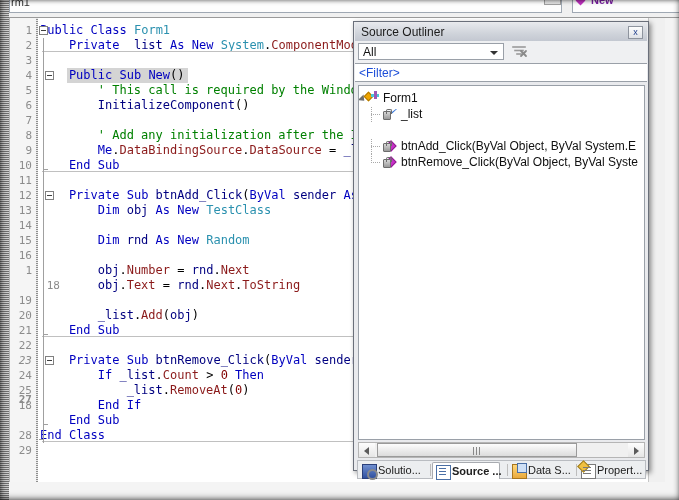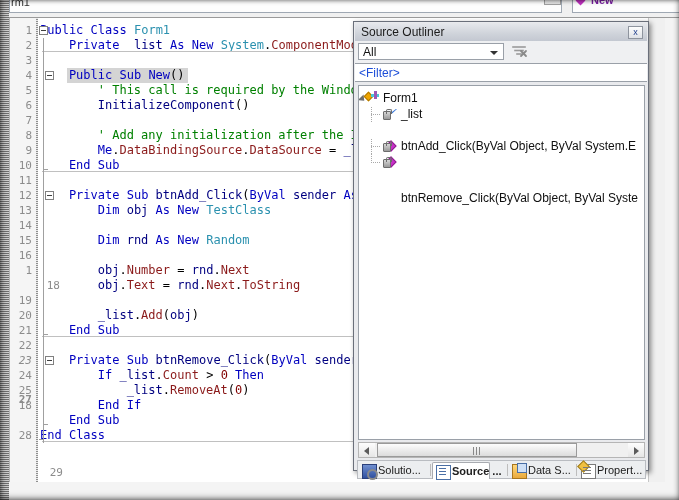--- a/index.html
+++ b/index.html
@@ -338,21 +338,21 @@
         <div class="lnum" style="top: 276px;">19</div>
         <div class="lnum" style="top: 291px;">20</div>
         <div class="lnum" style="top: 306px;">21</div>
         <div class="lnum" style="top: 321px;">22</div>
         <div class="lnum" style="top: 336px; font-style: italic;">23</div>
         <div class="lnum" style="top: 351px;">24</div>
         <div class="lnum" style="top: 366px;">25</div>
         <div class="lnum" style="top: 381px;">18</div>
         <div class="lnum" style="top: 375px; font-weight: bold;">27</div>
         <div class="lnum" style="top: 411px;">28</div>
-        <div class="lnum" style="top: 448px; margin-left: 31px;">29</div>
+        <div class="lnum" style="top: 426px;">29</div>
       </div>
     <div id="gutter-edge"></div>
     <div id="codelayer"><div class="hl-line" style="top: 51px; left: 28.88px; width: 121.52px;"></div><div class="cline" style="top: 6px; left: 2px;"><span class="kw">Public</span> <span class="kw">Class</span> <span class="typ">Form1</span></div><div class="cline" style="top: 21px; left: 30.88px;"><span class="kw">Private</span> <span class="id">_list</span> <span class="kw">As</span> <span class="kw">New</span> <span class="typ">System</span><span class="pl">.</span><span class="mem">ComponentModel</span><span class="pl">.</span><span class="mem">BindingList</span><span class="pl">(</span><span class="kw">Of</span> <span class="typ">TestClass</span><span class="pl">)</span></div><div class="cline" style="top: 36px; left: 2px;"></div><div class="cline" style="top: 51px; left: 30.88px;"><span class="kw">Public</span> <span class="kw">Sub</span> <span class="kw">New</span><span class="pl">(</span><span class="pl">)</span></div><div class="cline" style="top: 66px; left: 59.76px;"><span class="cm">' This call is required by the Windows Form Designer.</span></div><div class="cline" style="top: 81px; left: 59.76px;"><span class="id">InitializeComponent</span><span class="pl">(</span><span class="pl">)</span></div><div class="cline" style="top: 96px; left: 2px;"></div><div class="cline" style="top: 111px; left: 59.76px;"><span class="cm">' Add any initialization after the InitializeComponent() call.</span></div><div class="cline" style="top: 126px; left: 59.76px;"><span class="kw">Me</span><span class="pl">.</span><span class="mem">DataBindingSource</span><span class="pl">.</span><span class="mem">DataSource</span> <span class="pl">=</span> <span class="id">_list</span></div><div class="cline" style="top: 141px; left: 30.88px;"><span class="kw">End</span> <span class="kw">Sub</span></div><div class="cline" style="top: 156px; left: 2px;"></div><div class="cline" style="top: 171px; left: 30.88px;"><span class="kw">Private</span> <span class="kw">Sub</span> <span class="id">btnAdd_Click</span><span class="pl">(</span><span class="kw">ByVal</span> <span class="id">sender</span> <span class="kw">As</span> <span class="typ">System</span><span class="pl">.</span><span class="mem">Object</span><span class="pl">,</span> <span class="kw">ByVal</span> <span class="id">e</span> <span class="kw">As</span> <span class="typ">System</span><span class="pl">.</span><span class="mem">EventArgs</span> </div><div class="cline" style="top: 186px; left: 59.76px;"><span class="kw">Dim</span> <span class="id">obj</span> <span class="kw">As</span> <span class="kw">New</span> <span class="typ">TestClass</span></div><div class="cline" style="top: 201px; left: 2px;"></div><div class="cline" style="top: 216px; left: 59.76px;"><span class="kw">Dim</span> <span class="id">rnd</span> <span class="kw">As</span> <span class="kw">New</span> <span class="typ">Random</span></div><div class="cline" style="top: 231px; left: 2px;"></div><div class="cline" style="top: 246px; left: 59.76px;"><span class="id">obj</span><span class="pl">.</span><span class="mem">Number</span> <span class="pl">=</span> <span class="id">rnd</span><span class="pl">.</span><span class="mem">Next</span></div><div class="cline" style="top: 261px; left: 59.76px;"><span class="id">obj</span><span class="pl">.</span><span class="mem">Text</span> <span class="pl">=</span> <span class="id">rnd</span><span class="pl">.</span><span class="mem">Next</span><span class="pl">.</span><span class="mem">ToString</span></div><div class="cline" style="top: 276px; left: 2px;"></div><div class="cline" style="top: 291px; left: 59.76px;"><span class="id">_list</span><span class="pl">.</span><span class="mem">Add</span><span class="pl">(</span><span class="id">obj</span><span class="pl">)</span></div><div class="cline" style="top: 306px; left: 30.88px;"><span class="kw">End</span> <span class="kw">Sub</span></div><div class="cline" style="top: 321px; left: 2px;"></div><div class="cline" style="top: 336px; left: 30.88px;"><span class="kw">Private</span> <span class="kw">Sub</span> <span class="id">btnRemove_Click</span><span class="pl">(</span><span class="kw">ByVal</span> <span class="id">sender</span> <span class="kw">As</span> <span class="typ">System</span><span class="pl">.</span><span class="mem">Object</span><span class="pl">,</span> <span class="kw">ByVal</span> <span class="id">e</span> <span class="kw">As</span> <span class="typ">System</span><span class="pl">.</span><span class="mem">EventArgs</span></div><div class="cline" style="top: 351px; left: 59.76px;"><span class="kw">If</span> <span class="id">_list</span><span class="pl">.</span><span class="mem">Count</span> <span class="pl">&gt;</span> <span class="num">0</span> <span class="kw">Then</span></div><div class="cline" style="top: 366px; left: 88.64px;"><span class="id">_list</span><span class="pl">.</span><span class="mem">RemoveAt</span><span class="pl">(</span><span class="num">0</span><span class="pl">)</span></div><div class="cline" style="top: 381px; left: 59.76px;"><span class="kw">End</span> <span class="kw">If</span></div><div class="cline" style="top: 396px; left: 30.88px;"><span class="kw">End</span> <span class="kw">Sub</span></div><div class="cline" style="top: 411px; left: 2px;"><span class="kw">End</span> <span class="kw">Class</span></div><div class="cline" style="top: 426px; left: 2px;"></div><div class="sep" style="top: 34px;"></div><div class="sep" style="top: 154px;"></div><div class="sep" style="top: 319px;"></div><div class="sep" style="top: 424px;"></div><div class="obox" style="left: 1px; top: 9px;"></div><div class="obox" style="left: 7px; top: 54px;"></div><div class="obox" style="left: 7px; top: 174px;"></div><div class="obox" style="left: 7px; top: 339px;"></div><div class="ovline" style="left: 5px; top: 21px; height: 405px;"></div><div class="ohline" style="left: 5px; width: 5px; top: 152px;"></div><div class="ohline" style="left: 5px; width: 5px; top: 317px;"></div><div class="ohline" style="left: 5px; width: 5px; top: 407px;"></div><div class="ohline" style="left: 1px; width: 5px; top: 422px;"></div></div>
     <div id="ed-vscroll"></div>
   </div>
 
   <div id="top-bar">
     <div id="topcombo-left" class="topcombo">
       <span class="tc-txt"></span>
       <div id="topcombo-arrowbox"></div>
@@ -427,21 +427,21 @@
           </div>
           <span class="tlabel" style="left: 42px;">btnAdd_Click(ByVal Object, ByVal System.E</span>
         </div>
         <div class="tnode" style="top: 68px;">
           <div class="tdotsv" style="left: 12px; top: 0px; height: 9px;"></div>
           <div class="tdots" style="left: 12px; top: 8px; width: 10px;"></div>
           <div class="ic ic-method" style="left: 24px; top: 1px;">
             <div class="d"></div>
             <div class="ic-lock"></div>
           </div>
-          <span class="tlabel" style="left: 42px; margin-top: 36px;">btnRemove_Click(ByVal Object, ByVal Syste</span>
+          <span class="tlabel" style="left: 42px;">btnRemove_Click(ByVal Object, ByVal Syste</span>
         </div>
       </div>
 
     <div id="ol-hscroll">
       <div class="arrw l">
           <div class="g"></div>
         </div>
       <div id="ol-thumb">
           <div class="grip"></div>
         </div>
@@ -449,21 +449,21 @@
           <div class="g"></div>
         </div>
     </div>
 
     <div id="ol-tabs">
         <div class="dtab" style="left: 1px; width: 70px;">
           <span class="tico ico-solution"></span>
           <span class="tlbl">Solutio...</span>
         </div>
         <div class="tabsep" style="left: 72px;"></div>
-        <div class="dtab active" style="left: 74px; width: 58px;">
+        <div class="dtab active" style="left: 74px; width: 68px;">
           <span class="tico ico-source"></span>
           <span class="tlbl">Source ...</span>
         </div>
         <div class="tabsep" style="left: 149px;"></div>
         <div class="dtab" style="left: 151px; width: 66px;">
           <span class="tico ico-datas"></span>
           <span class="tlbl">Data S...</span>
         </div>
         <div class="tabsep" style="left: 218px;"></div>
         <div class="dtab" style="left: 220px; width: 72px; padding-left: 47px;">

